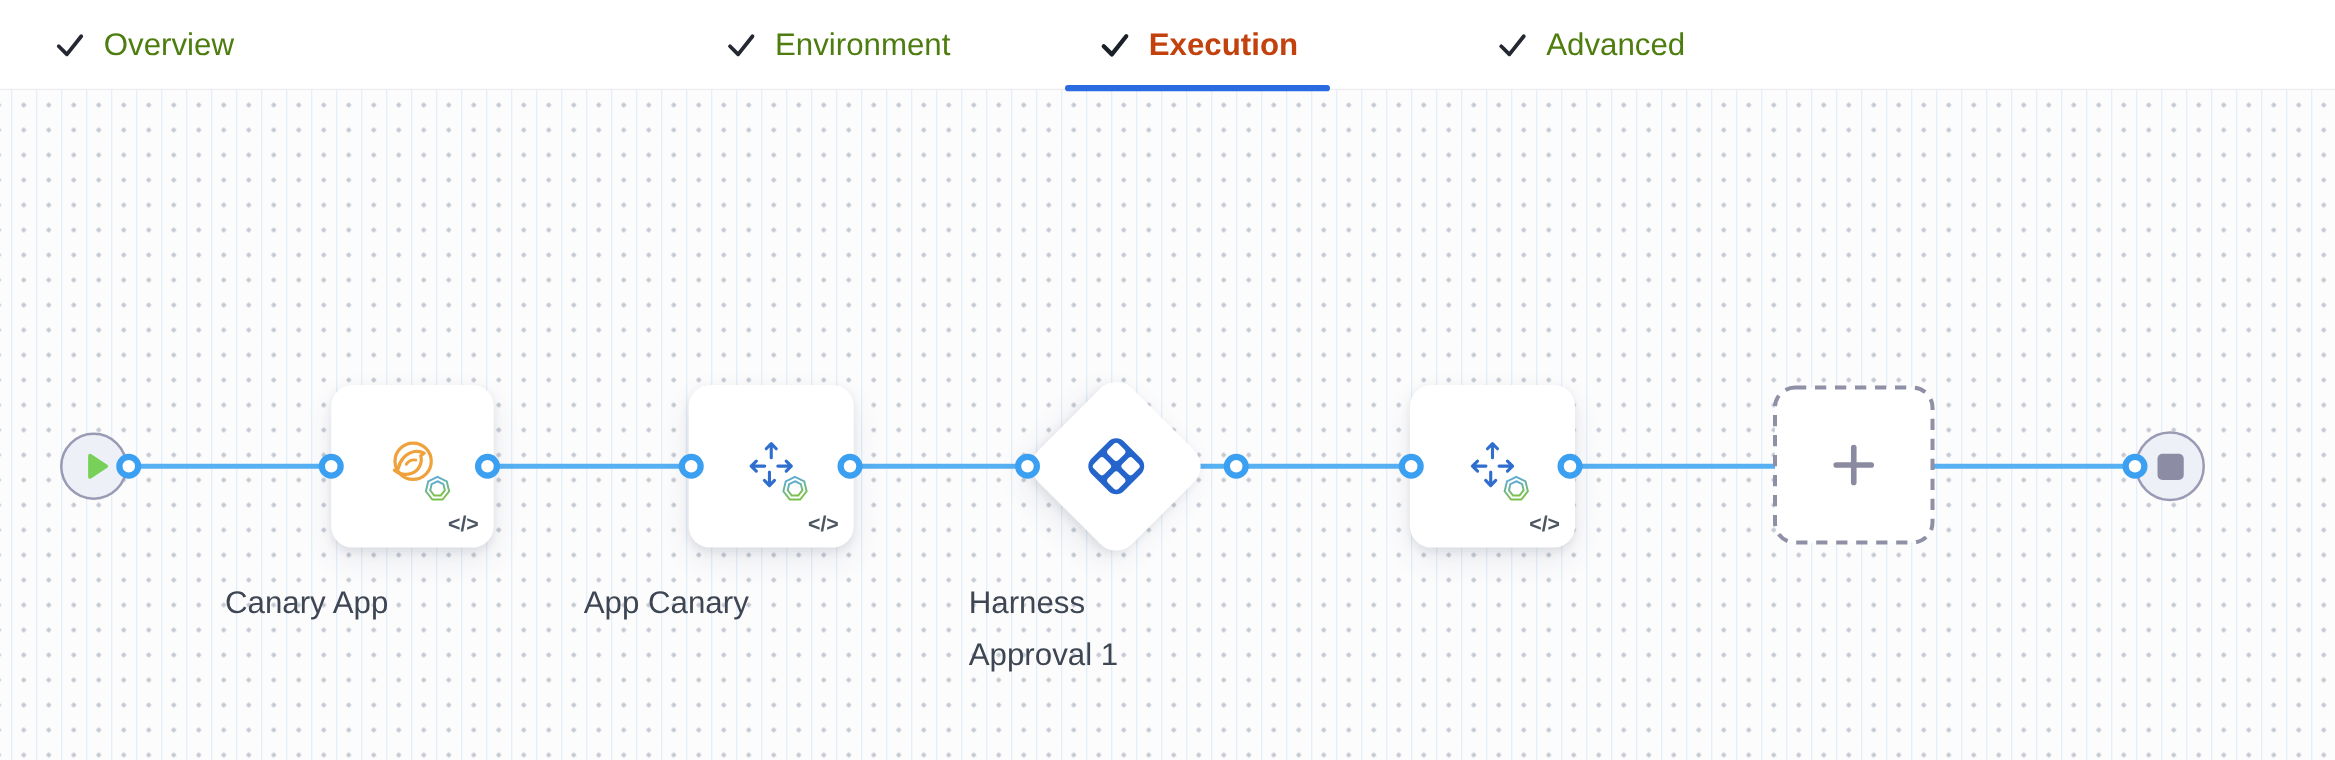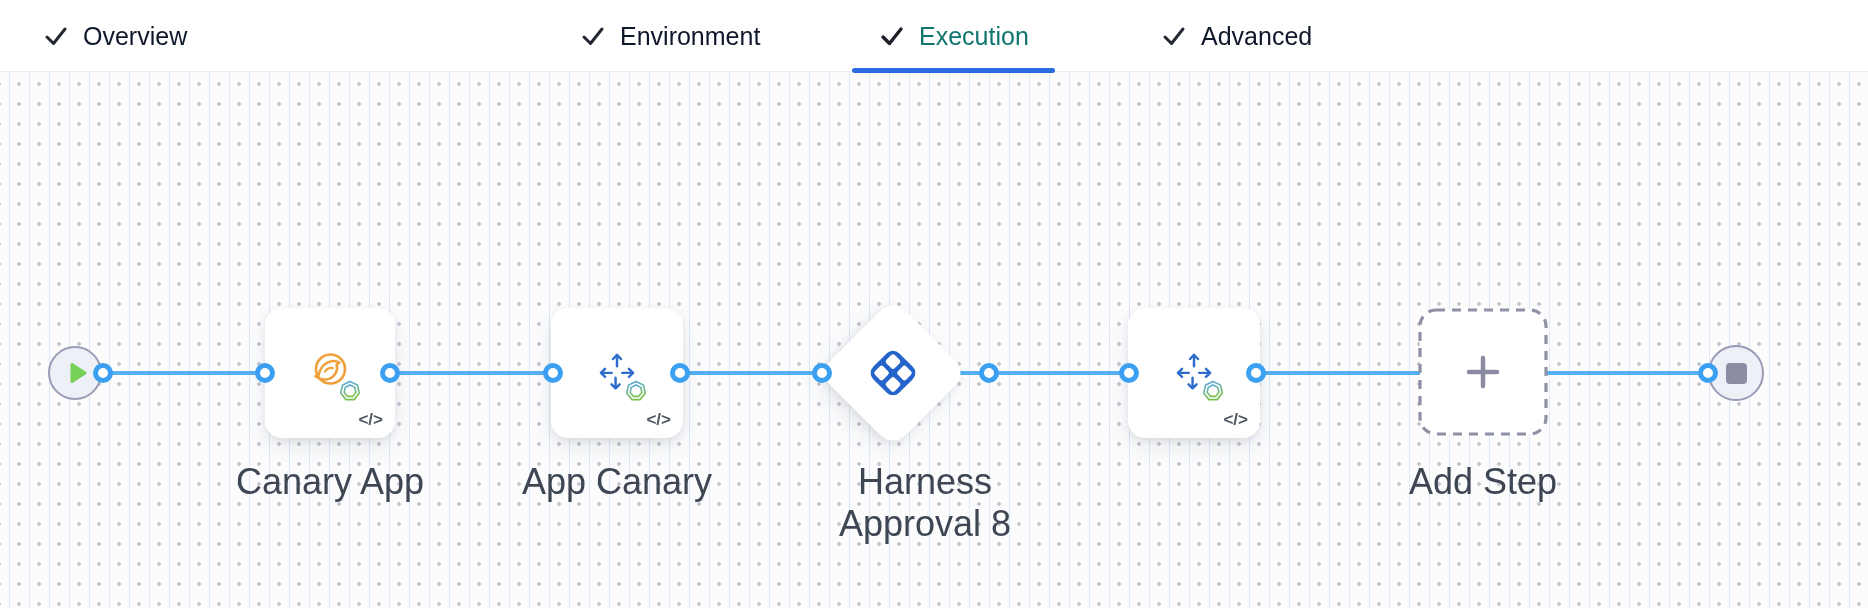--- a/index.html
+++ b/index.html
@@ -8,22 +8,22 @@
 
   
   .tabbar{
     position:absolute; top:0; left:0; width:100%; height:72px;
     background:#ffffff; border-bottom:1px solid #ededf1; z-index:10;
   }
   .tab{
     position:absolute; top:0; height:72px; display:flex; align-items:center;
     gap:13px; padding:0 26px; cursor:pointer;
   }
-  .tab-label{ font-size:25px; color:#0f172a; white-space:nowrap; }
-  .tab.active .tab-label{ font-weight:400; color:#0f766e; }
+  .tab-label{ font-size:25px; color:#4d7c0f; white-space:nowrap; }
+  .tab.active .tab-label{ font-weight:700; color:#c2410c; }
   .tab-underline{
     position:absolute; left:0; right:0; bottom:-1px; height:5px;
     background:#2b6be2; border-radius:3px; display:none;
   }
   .tab.active .tab-underline{ display:block; }
   .check-icon{ width:28px; height:28px; flex:0 0 auto; }
 
   
   .canvas{
     position:absolute; top:72px; left:0; right:0; bottom:0;
@@ -75,22 +75,22 @@
   .diamond-icon{ position:absolute; left:865px; top:273px; z-index:4; pointer-events:none; }
 
   .add-step-node{
     position:absolute; left:1418px; top:236px; width:130px; height:128px;
     z-index:3; cursor:pointer;
   }
   .add-step-node svg{ display:block; }
   .plus-wrap{ position:absolute; left:50%; top:50%; transform:translate(-50%,-50%); }
 
   .node-label{
-    position:absolute; top:389px; width:300px; text-align:center; z-index:2;
-    font-size:36px; line-height:42px; color:#3e4653;
+    position:absolute; top:389px; width:300px; z-index:2;
+    font-size:25px; line-height:42px; color:#3e4653;
   }
 </style>
 </head>
 <body>
 
 <div id="app">
 
   <div class="tabbar">
     <div class="tab" style="left:16px">
       <svg class="check-icon" viewBox="0 0 28 28">
@@ -106,21 +106,21 @@
       <span class="tab-label">Environment</span>
 
     </div>
     <div class="tab active" style="left:852px">
       <svg class="check-icon" viewBox="0 0 28 28">
           <path d="M5 15 L11.5 21.5 L23 7" fill="none" stroke="#1a1f28" stroke-width="3.4" stroke-linecap="round" stroke-linejoin="round"></path>
         </svg>
       <span class="tab-label">Execution</span>
       <div class="tab-underline"></div>
     </div>
-    <div class="tab" style="left:1134px">
+    <div class="tab" style="left:1170px">
       <svg class="check-icon" viewBox="0 0 28 28">
           <path d="M5 15 L11.5 21.5 L23 7" fill="none" stroke="#232833" stroke-width="3" stroke-linecap="round" stroke-linejoin="round"></path>
         </svg>
       <span class="tab-label">Advanced</span>
 
     </div>
   </div>
 
   <div class="canvas">
 
@@ -239,20 +239,17 @@
     </div>
 
     <div class="node-label" style="left:180px">
       <div>Canary App</div>
     </div>
     <div class="node-label" style="left:467px">
       <div>App Canary</div>
     </div>
     <div class="node-label" style="left:775px">
       <div>Harness</div>
-      <div>Approval 8</div>
-    </div>
-    <div class="node-label" style="left:1333px">
-      <div>Add Step</div>
+      <div>Approval 1</div>
     </div>
 
   </div>
 </div>
 
 </body></html>

